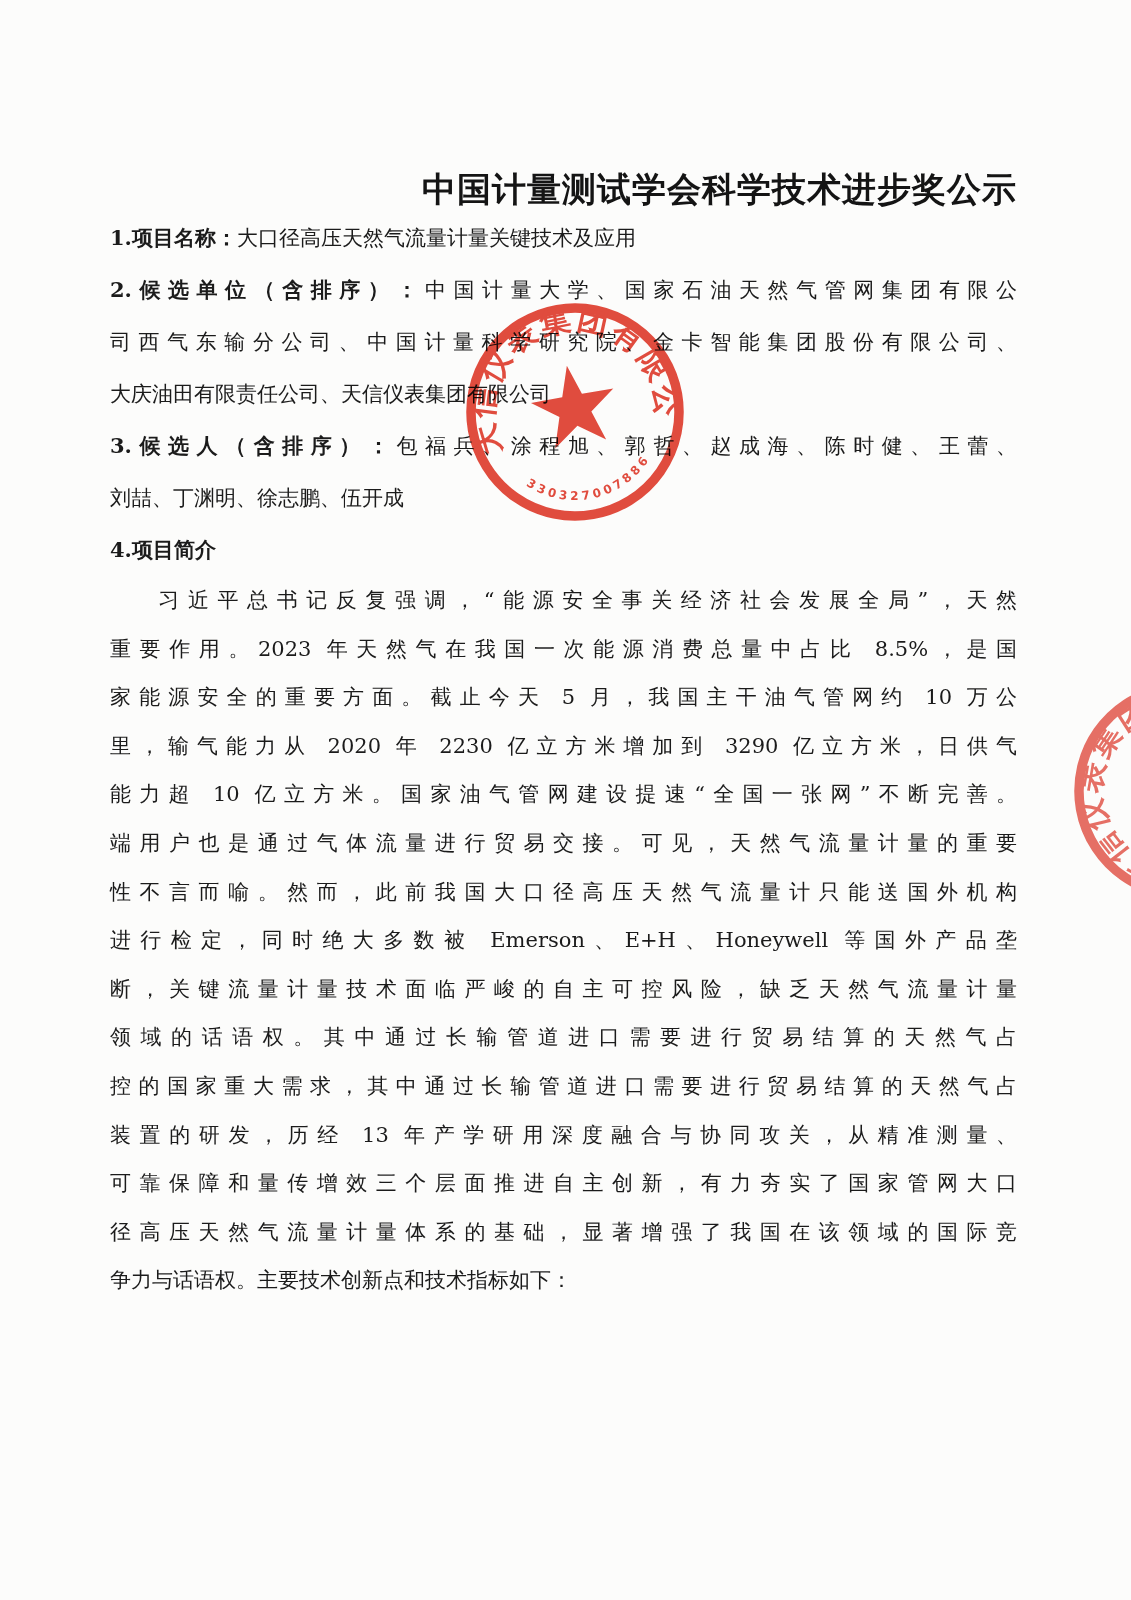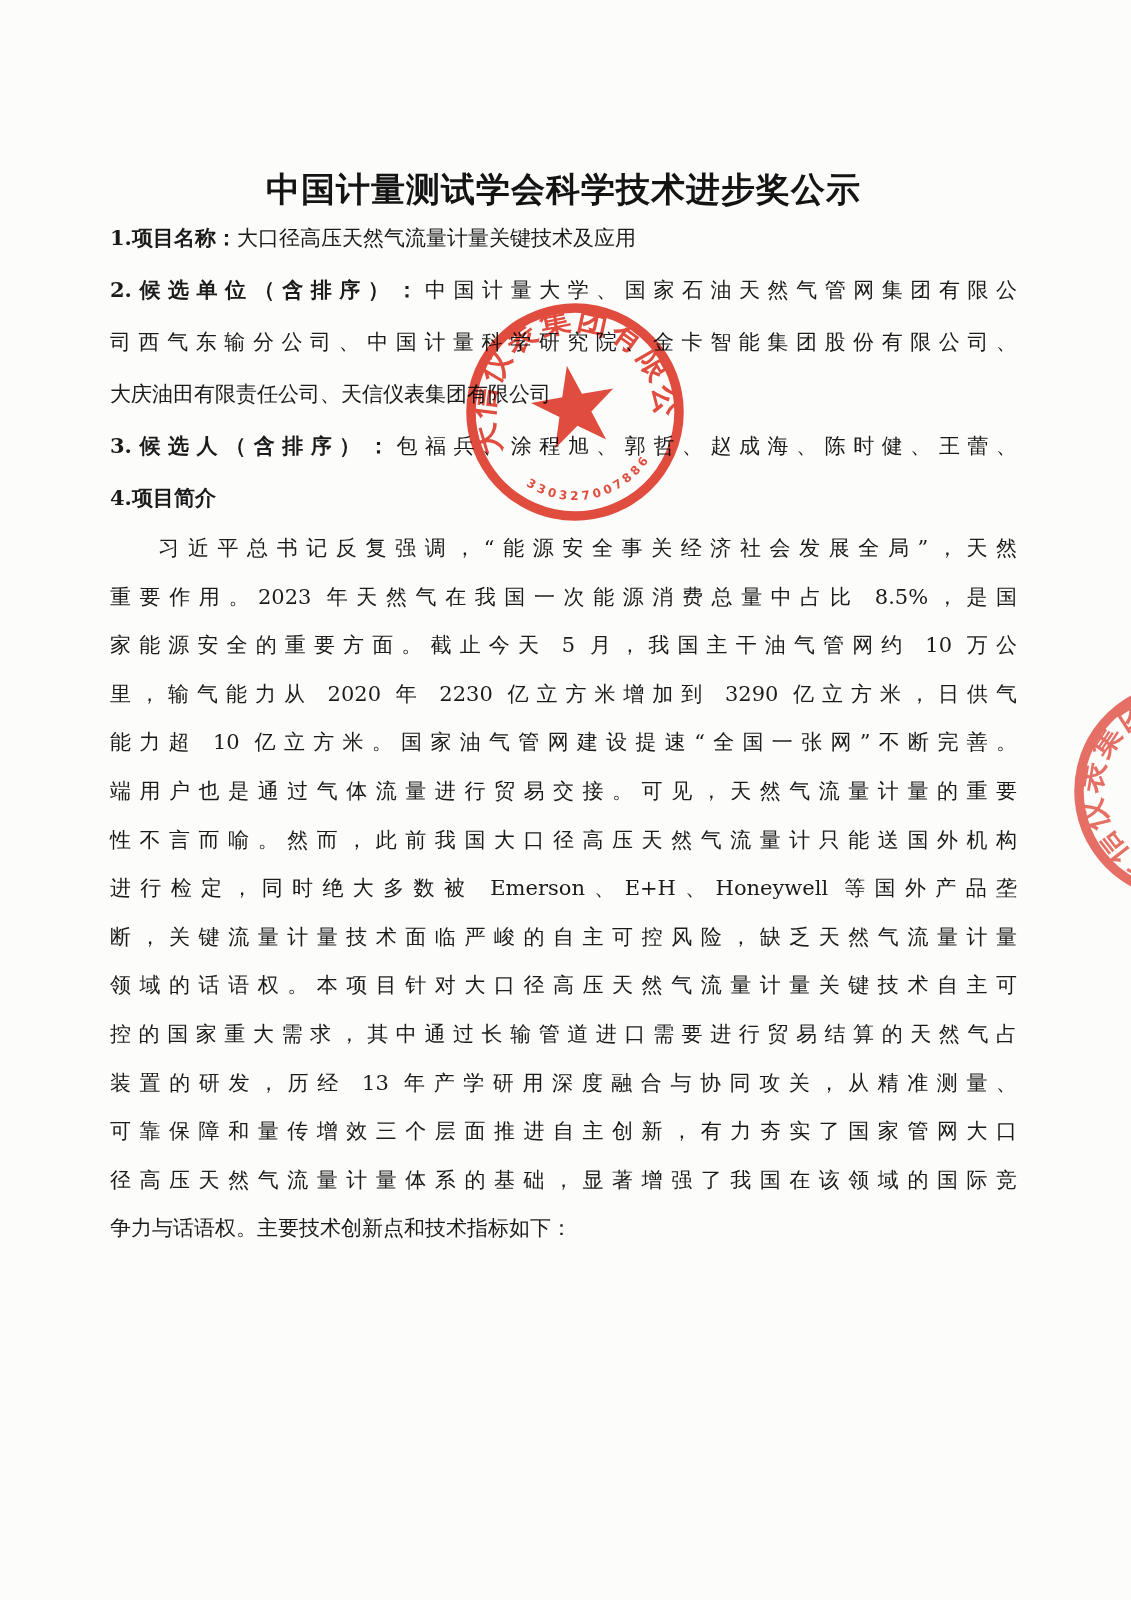--- a/index.html
+++ b/index.html
@@ -7,21 +7,21 @@
   * { box-sizing: border-box; }
   html,body { margin:0; padding:0; background:#dcdcdc; }
   .page {
     position:relative; width:1131px; height:1600px;
     margin:0 auto; background:var(--paper); color:var(--ink);
     overflow:hidden;
   }
   .content { position:absolute; left:110px; top:166px; width:907px; }
   .title {
     margin:0; font-family:"DejaVu Sans","Liberation Sans",sans-serif;
-    font-weight:700; font-size:34px; line-height:46px; text-align:center;
+    font-weight:700; font-size:34px; line-height:46px; text-align:right;
     letter-spacing:1px; color:#141414;
   }
   .doc { font-family:"DejaVu Serif","Liberation Serif",serif; font-size:21px; color:var(--ink); }
   .dline { line-height:52px; text-align:justify; white-space:nowrap; }
   .iline { line-height:48.6px; text-align:justify; white-space:nowrap; }
   .jfull { text-align-last:justify; white-space:normal; }
   .jleft { text-align-last:left; }
   .label { font-weight:700; }
   .indent { text-indent:2.3em; }
 
@@ -42,34 +42,35 @@
 
     <div class="doc">
 
       <div class="dline jleft"><span class="label">1.项目名称：</span><span>大口径高压天然气流量计量关键技术及应用</span></div>
 
       <div class="dline jfull"><span class="label">2.候选单位（含排序）：</span><span>中国计量大学、国家石油天然气管网集团有限公</span></div>
       <div class="dline jfull">司西气东输分公司、中国计量科学研究院、金卡智能集团股份有限公司、</div>
       <div class="dline jleft">大庆油田有限责任公司、天信仪表集团有限公司</div>
 
       <div class="dline jfull"><span class="label">3.候选人（含排序）：</span><span>包福兵、涂程旭、郭哲、赵成海、陈时健、王蕾、</span></div>
+      <div class="dline jleft">刘喆、丁渊明、徐志鹏、伍开成</div>
 
       <div class="dline jleft label">4.项目简介</div>
 
       <div>
         <div class="iline jfull indent">习近平总书记反复强调，“能源安全事关经济社会发展全局”，天然</div>
         <div class="iline jfull">重要作用。2023 年天然气在我国一次能源消费总量中占比 8.5%，是国</div>
         <div class="iline jfull">家能源安全的重要方面。截止今天 5 月，我国主干油气管网约 10 万公</div>
         <div class="iline jfull">里，输气能力从 2020 年 2230 亿立方米增加到 3290 亿立方米，日供气</div>
         <div class="iline jfull">能力超 10 亿立方米。国家油气管网建设提速“全国一张网”不断完善。</div>
         <div class="iline jfull">端用户也是通过气体流量进行贸易交接。可见，天然气流量计量的重要</div>
         <div class="iline jfull">性不言而喻。然而，此前我国大口径高压天然气流量计只能送国外机构</div>
         <div class="iline jfull">进行检定，同时绝大多数被 Emerson、E+H、Honeywell 等国外产品垄</div>
         <div class="iline jfull">断，关键流量计量技术面临严峻的自主可控风险，缺乏天然气流量计量</div>
-        <div class="iline jfull">领域的话语权。本项目针对大口径高压天然气流量计量关键技术自主可</div>
+        <div class="iline jfull">领域的话语权。其中通过长输管道进口需要进行贸易结算的天然气占</div>
         <div class="iline jfull">控的国家重大需求，其中通过长输管道进口需要进行贸易结算的天然气占</div>
         <div class="iline jfull">装置的研发，历经 13 年产学研用深度融合与协同攻关，从精准测量、</div>
         <div class="iline jfull">可靠保障和量传增效三个层面推进自主创新，有力夯实了国家管网大口</div>
         <div class="iline jfull">径高压天然气流量计量体系的基础，显著增强了我国在该领域的国际竞</div>
         <div class="iline jleft">争力与话语权。主要技术创新点和技术指标如下：</div>
       </div>
     </div>
   </div>
 
   <svg class="seal seal-main" width="230" height="230" viewBox="0 0 230 230" aria-hidden="true">

